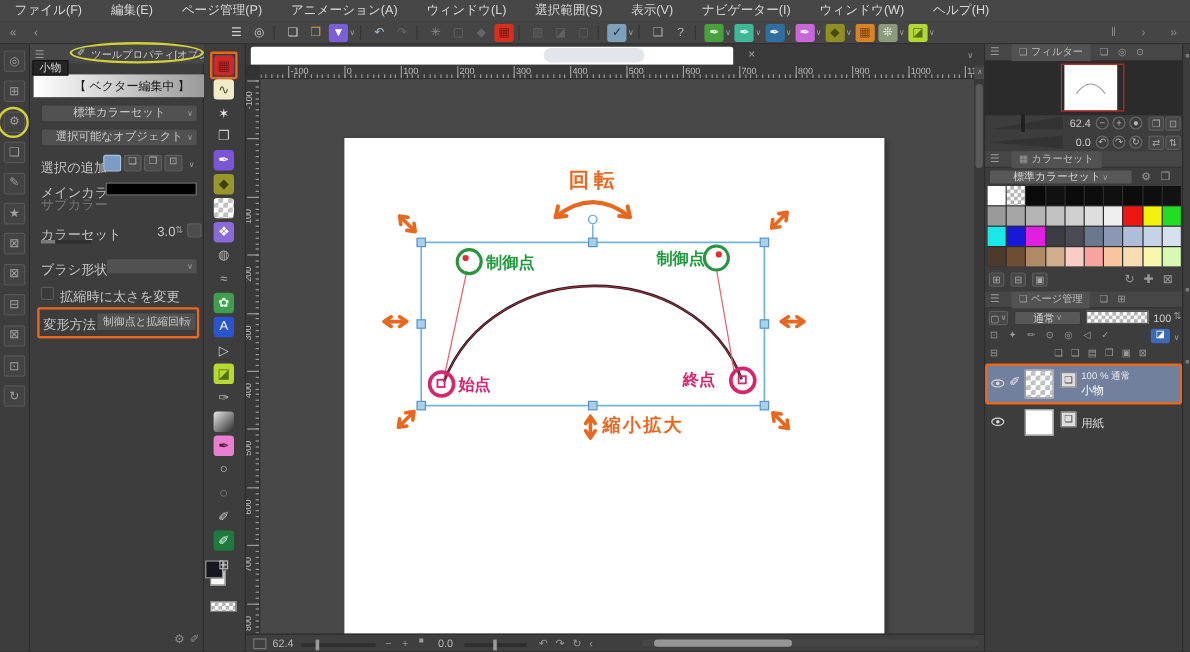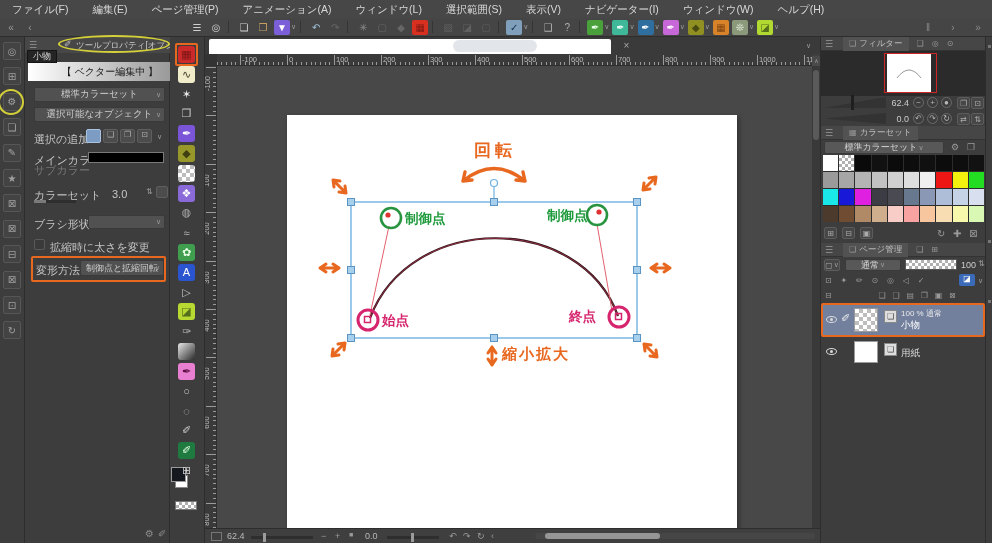--- a/index.html
+++ b/index.html
@@ -165,21 +165,21 @@
     <div class="abs" style="left:95px;top:92px;width:15px;height:14px;background:#4c4c4c;border:1px solid #5e5e5e;border-radius:2px;color:#b0b0b0;font-size:8px;text-align:center">❐</div>
     <div class="abs" style="left:112px;top:92px;width:15px;height:14px;background:#4c4c4c;border:1px solid #5e5e5e;border-radius:2px;color:#b0b0b0;font-size:8px;text-align:center">⊡</div>
     <span class="abs caret" style="left:131px;top:96px">∨</span>
     <span class="tp-label" style="left:9px;top:116px">メインカラー</span>
     <div class="abs" style="left:63px;top:115px;width:76px;height:11px;background:#000000;border:1px solid #7a7a7a"></div>
     <span class="tp-label" style="left:9px;top:126px;color:#777777">サブカラー</span>
     <span class="tp-label" style="left:9px;top:151px">カラーセット</span>
     <div class="abs" style="left:9px;top:163px;width:42px;height:3px;background:#2e2e2e">
         <div style="width:12px;height:3px;background:#7a7a7a"></div>
       </div>
-    <span class="tp-label" style="left:87px;top:151px">3.0</span>
+    <span class="tp-label" style="left:106px;top:151px">3.0</span>
     <span class="abs" style="left:121px;top:150px;font-size:8px;color:#9a9a9a">⇅</span>
     <div class="abs" style="left:131px;top:149px;width:12px;height:12px;background:#4c4c4c;border:1px solid #5e5e5e;border-radius:2px"></div>
     <span class="tp-label" style="left:9px;top:180px">ブラシ形状</span>
     <div class="tp-dd" style="left:63px;top:178px;width:77px;height:14px">
       <span class="caret">∨</span>
     </div>
     <div class="abs" style="left:9px;top:202px;width:11px;height:11px;background:#3a3a3a;border:1px solid #5a5a5a;border-radius:2px"></div>
     <span class="tp-label" style="left:25px;top:203px">拡縮時に太さを変更</span>
     <div class="orange-box" style="left:6px;top:219px;width:135px;height:26px"></div>
     <span class="tp-label" style="left:11px;top:226px">変形方法</span>

